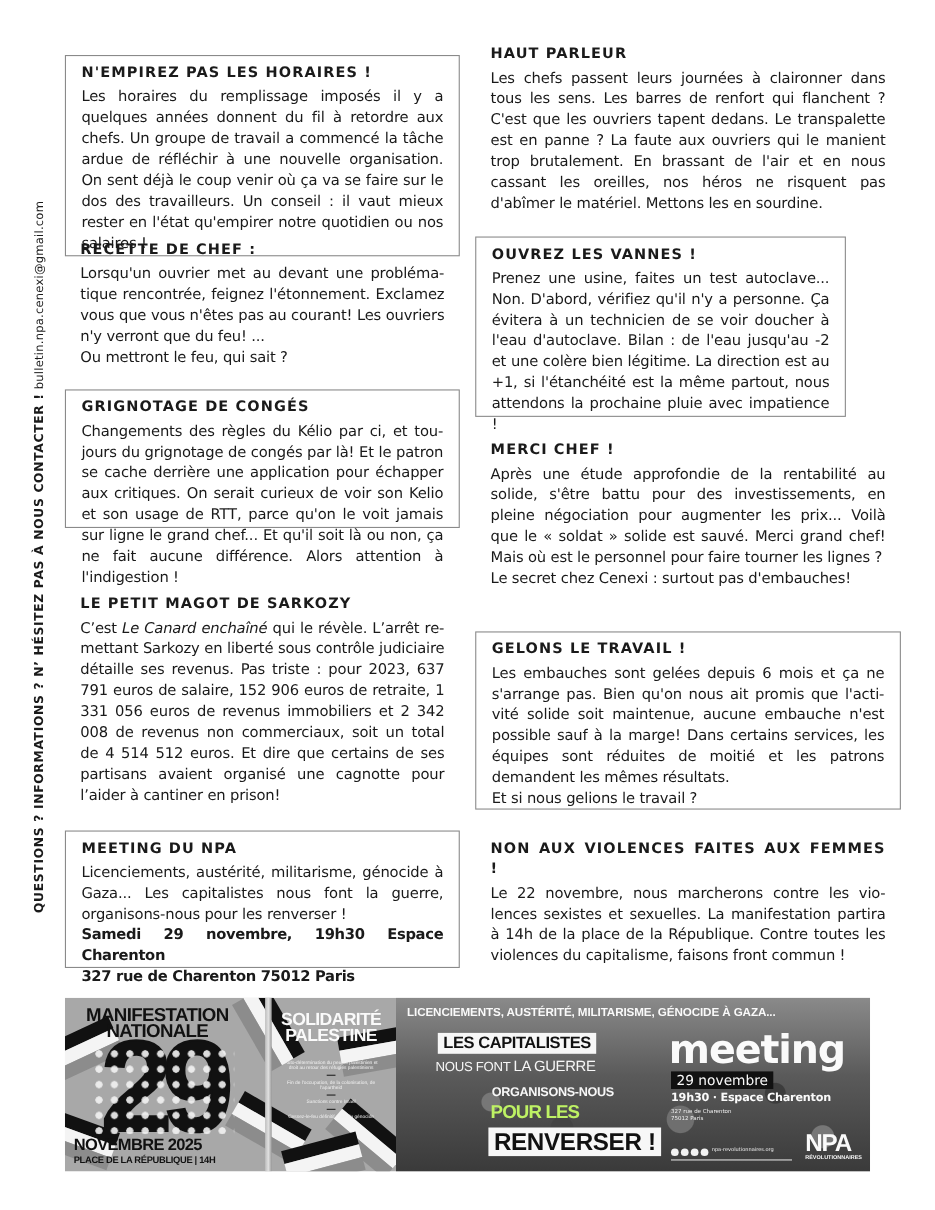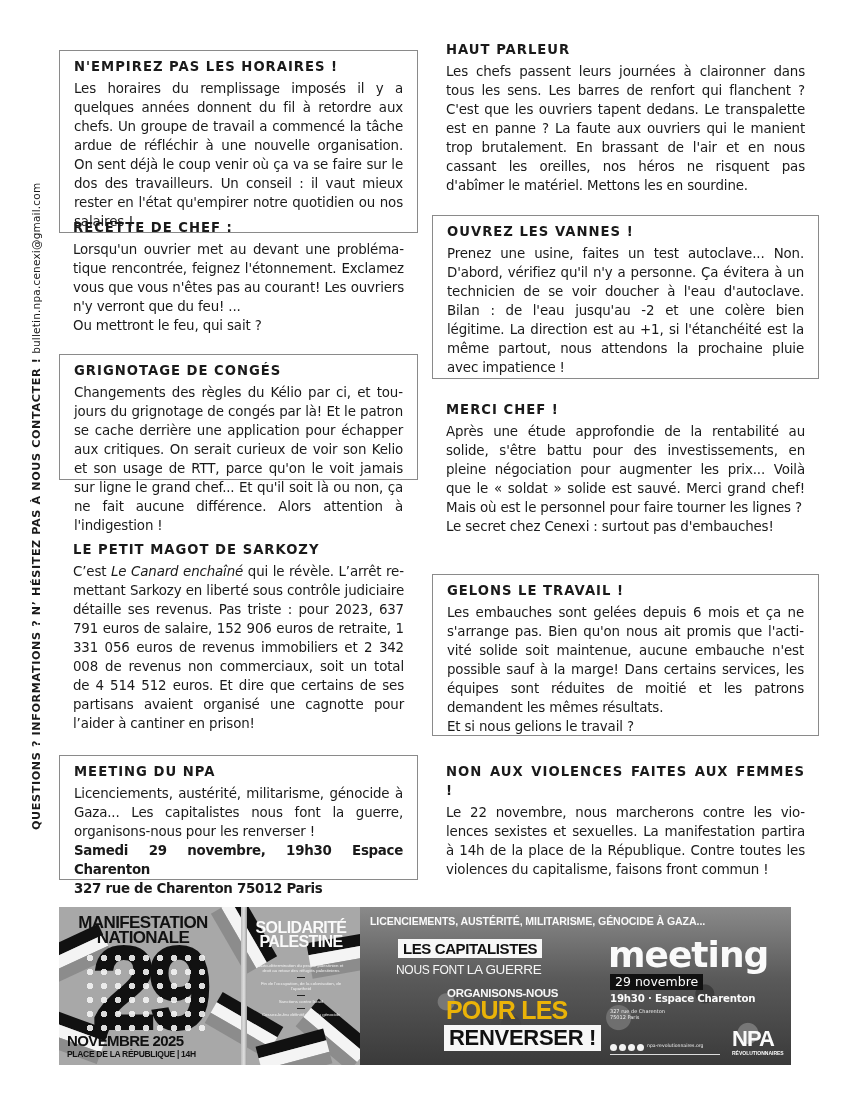--- a/index.html
+++ b/index.html
@@ -41,21 +41,21 @@
 
   
   #a1 { position: absolute; top: 16px; left: 0; width: 359px; height: 183px; }
   #a2 { position: absolute; top: 178px; left: 0; width: 359px; height: 140px; }
   #a3 { position: absolute; top: 320px; left: 0; width: 359px; height: 126px; }
   #a4 { position: absolute; top: 500px; left: 0; width: 359px; height: 220px; }
   #a5 { position: absolute; top: 721px; left: 0; width: 359px; height: 125px; }
 
   
   #b1 { position: absolute; top: 0; left: 0; width: 387px; height: 178px; }
-  #b2 { position: absolute; top: 181px; left: 0; width: 387px; height: 164px; }
+  #b2 { position: absolute; top: 181px; left: 0; width: 337px; height: 164px; }
   #b3 { position: absolute; top: 360px; left: 0; width: 387px; height: 180px; }
   #b4 { position: absolute; top: 540px; left: 0; width: 387px; height: 162px; }
   #b5 { position: absolute; top: 722px; left: 0; width: 387px; height: 150px; }
 
   
   .banner { position: absolute; left: 59px; top: 907px; width: 732px; height: 158px; display: flex; overflow: hidden; }
   .poster-left { position: relative; width: 301px; height: 158px; background: #a8a8a8; overflow: hidden; }
   .poster-right { position: relative; flex: 1; height: 158px; background: #5a5a5a; overflow: hidden; }
 
   .flag { position: absolute; width: 70px; height: 36px; }
@@ -119,21 +119,21 @@
     position: absolute; left: 36px; top: 55px;
     font-family: "Liberation Sans", sans-serif; font-weight: normal; font-size: 12px; color: #f7f7f7; letter-spacing: -0.3px;
   }
   .pr-cap2 .big { font-size: 13.5px; }
   .pr-org {
     position: absolute; left: 87px; top: 80px;
     font-family: "Liberation Sans", sans-serif; font-weight: bold; font-size: 11.5px; color: #f7f7f7; letter-spacing: -0.3px;
   }
   .pr-pour {
     position: absolute; left: 86px; top: 91px;
-    font-family: "Liberation Sans", sans-serif; font-weight: bold; font-size: 25px; line-height: 25px; color: #eab308; letter-spacing: -0.8px;
+    font-family: "Liberation Sans", sans-serif; font-weight: bold; font-size: 17px; line-height: 25px; color: #bef264; letter-spacing: -0.8px;
   }
   .pr-renv {
     position: absolute; left: 84px; top: 118px; padding: 0 5px; background: #f7f7f7; color: #111;
     font-family: "Liberation Sans", sans-serif; font-weight: bold; font-size: 22px; line-height: 26px; letter-spacing: -0.3px;
   }
   .pr-meeting {
     position: absolute; left: 248px; top: 30px;
     font-family: "DejaVu Sans", sans-serif; font-weight: bold; font-size: 36px; line-height: 36px; color: #fafafa; letter-spacing: -1px;
   }
   .pr-date {

